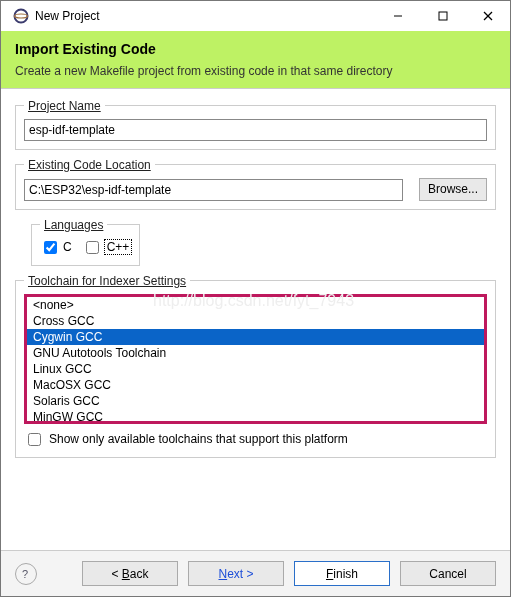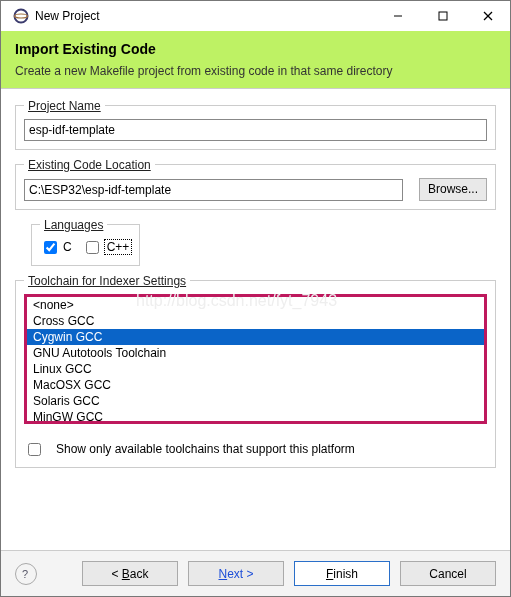--- a/index.html
+++ b/index.html
@@ -17,21 +17,21 @@
   input[type="text"] { width: 100%; height: 22px; border: 1px solid #888; padding: 0 4px; font-size: 12px; }
   .loc-row { display: flex; gap: 16px; align-items: flex-end; }
   .loc-row input { flex: 1; }
   button.small { height: 23px; padding: 0 8px; font-size: 12px; background: #e9e9e9; border: 1px solid #aaa; }
   .lang-row { display: flex; gap: 10px; align-items: center; }
   .lang-row label { display: flex; align-items: center; gap: 3px; font-size: 12px; }
   .cpp-focus { outline: 1px dotted #000; padding: 0 2px; }
   .listbox { border: 3px solid #be185d; height: 130px; overflow: hidden; background: #fff; }
   .listbox .item { padding: 1px 6px; font-size: 12px; cursor: default; }
   .listbox .item.selected { background: #0a64c8; color: #fff; }
-  .showonly { display: flex; align-items: center; gap: 12px; margin-top: 16px; font-size: 12px; }
+  .showonly { display: flex; align-items: center; gap: 5px; margin-top: 6px; font-size: 12px; }
   .watermark { position: absolute; color: #eee; font-size: 16px; pointer-events: none; }
   .footer { border-top: 1px solid #ccc; padding: 10px 14px; display: flex; align-items: center; justify-content: flex-end; gap: 10px; background: #f4f4f4; }
   .footer .help { margin-right: auto; width: 22px; height: 22px; border: 1px solid #aaa; border-radius: 50%; display: flex; align-items: center; justify-content: center; color: #555; }
   .footer button { width: 96px; height: 25px; font-size: 12px; background: #e9e9e9; border: 1px solid #aaa; }
   .footer button.default { border: 1.5px solid #2a6fc9; background: #fff; }
   .footer button:disabled { color: #1d4ed8; }
   .content-wrap { position: relative; }
   u { text-decoration: underline; }
 </style>
 </head>
@@ -92,21 +92,21 @@
       </label>
       <label>
         <input type="checkbox" id="chk-cpp" style="">
         <span class="cpp-focus">C++</span>
       </label>
     </div>
   </fieldset>
 
   <fieldset style="position:relative;">
     <legend>Toolchain for Indexer Settings</legend>
-    <span class="watermark" style="top:4px; left:120px;">http://blog.csdn.net/fyt_7943</span>
+    <span class="watermark" style="top:4px; left:137px;">http://blog.csdn.net/fyt_7943</span>
     <div class="listbox" id="toolchain-list">
         <div class="item">&lt;none&gt;</div>
         <div class="item">Cross GCC</div>
         <div class="item selected">Cygwin GCC</div>
         <div class="item">GNU Autotools Toolchain</div>
         <div class="item">Linux GCC</div>
         <div class="item">MacOSX GCC</div>
         <div class="item">Solaris GCC</div>
         <div class="item">MinGW GCC</div>
       </div>

